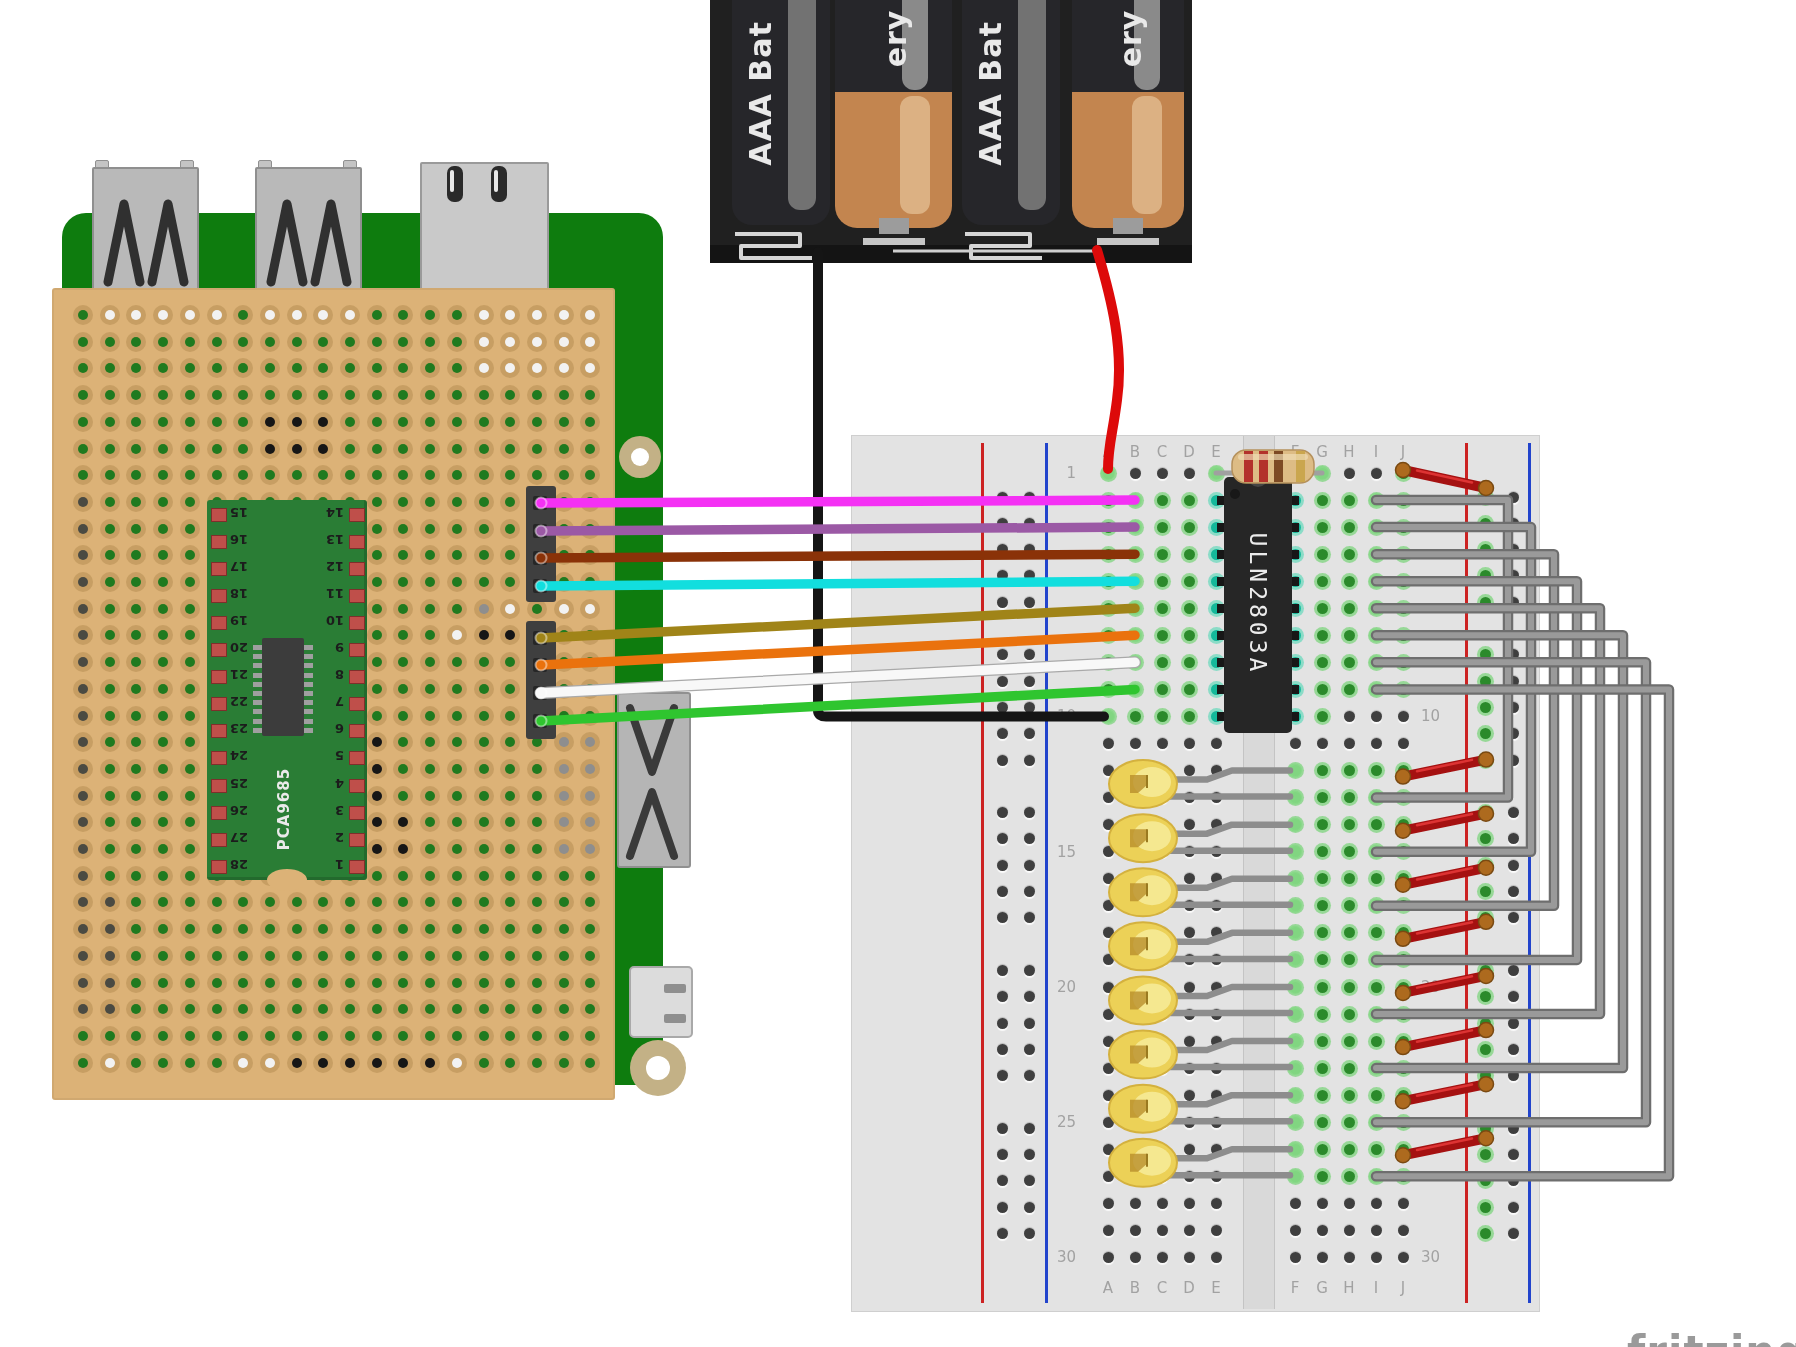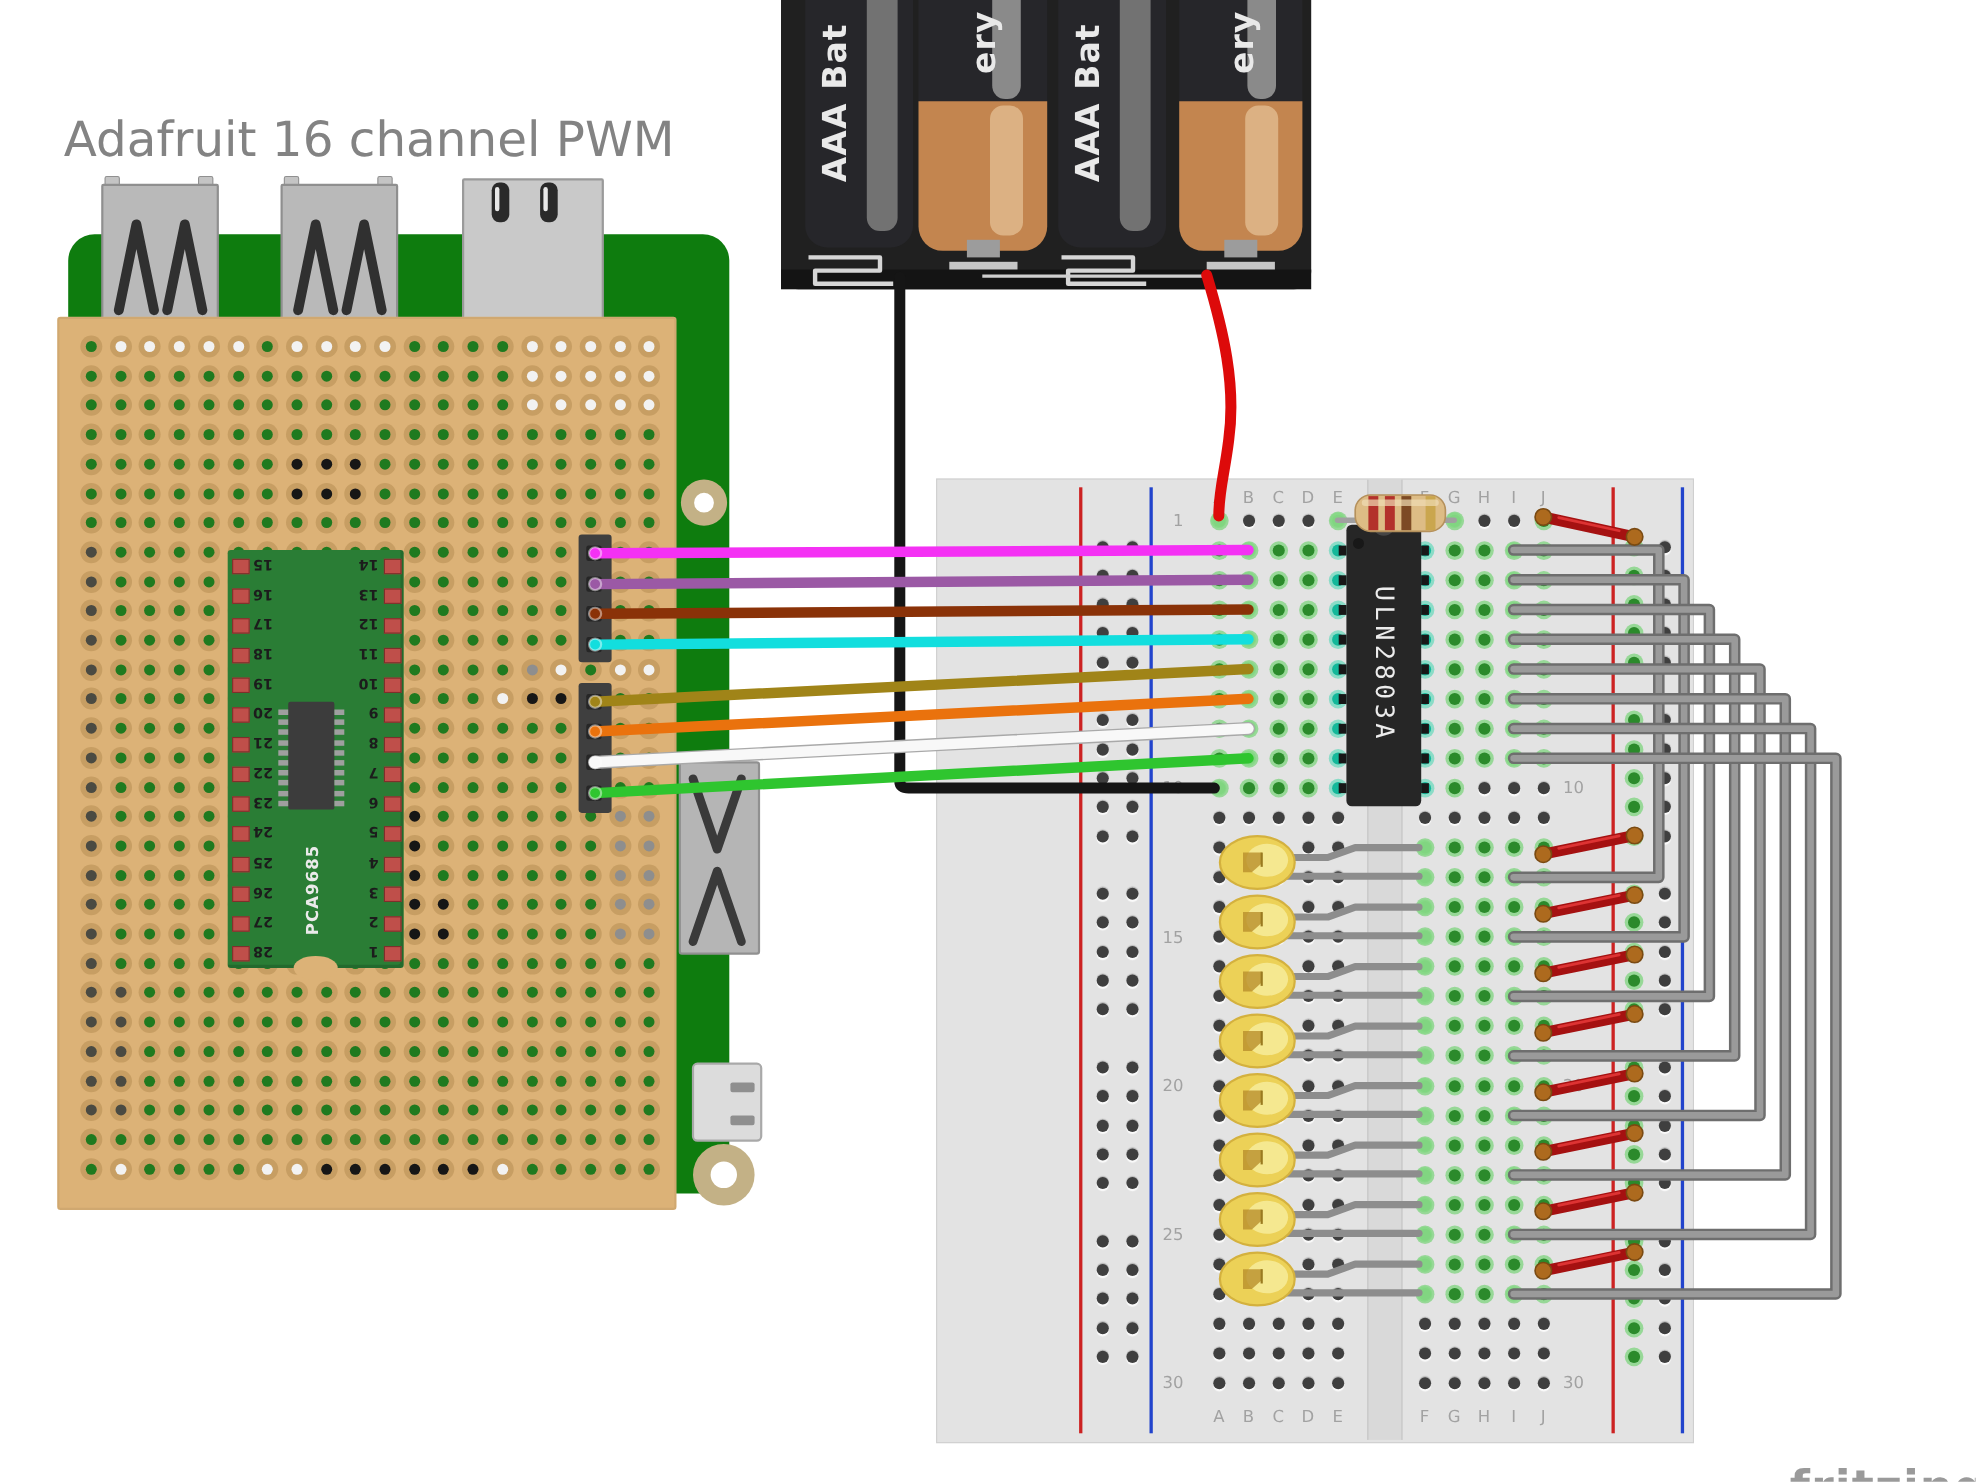--- a/index.html
+++ b/index.html
@@ -1460,15 +1460,14 @@
       <circle cx="1295" cy="1149.25" r="7" fill="#86d986" opacity="0.95"></circle>
       <circle cx="1295" cy="1176.3000000000002" r="7" fill="#86d986" opacity="0.95"></circle>
       <path d="M 1163,1158.25 L 1207,1158.25 L 1232,1149.25 L 1290,1149.25" fill="none" stroke="#8d8d8d" stroke-width="6.5" stroke-linejoin="round" stroke-linecap="round"></path>
       <path d="M 1155,1175.3000000000002 L 1290,1175.3000000000002" fill="none" stroke="#8d8d8d" stroke-width="6.5" stroke-linecap="round"></path>
       <ellipse cx="1143" cy="1162.75" rx="34" ry="24" fill="#ecd157" stroke="#d4b13e" stroke-width="2"></ellipse>
       <ellipse cx="1152" cy="1160.75" rx="19" ry="15" fill="#f6e993" opacity="0.95"></ellipse>
       <path d="M 1130,1153.75 L 1147,1153.75 L 1147,1163.75 L 1138,1171.75 L 1130,1171.75 Z" fill="#b98f2c" opacity="0.8"></path>
       <line x1="1147" y1="1153.75" x2="1147" y2="1166.75" stroke="#9a7a20" stroke-width="2"></line>
     </svg>
 
-  <div class="abs" id="title">Adafruit 16 channel PWM</div>
   <div class="abs" id="watermark">fritzing</div>
 </div>
 
 </body></html>

